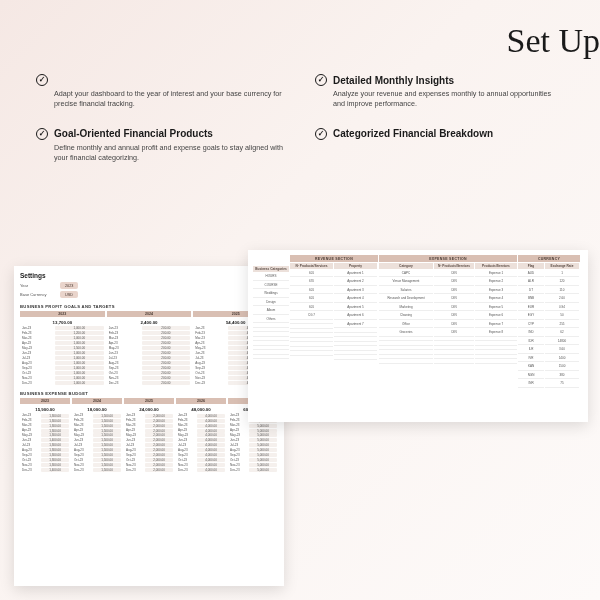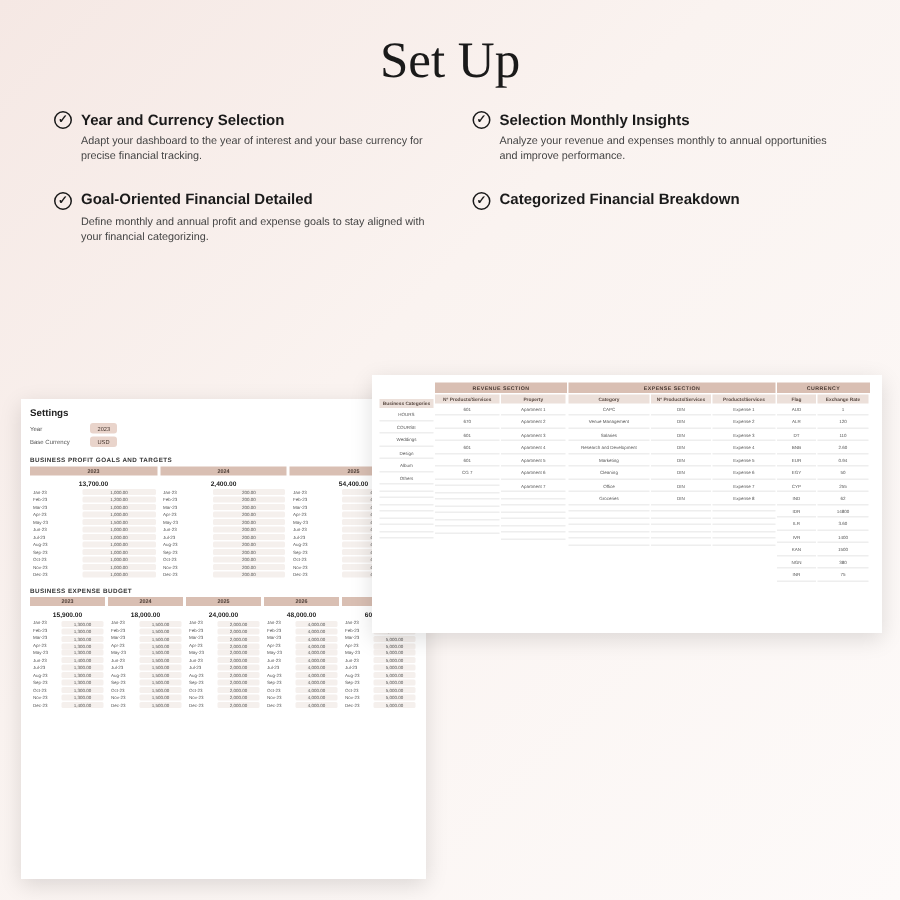--- a/index.html
+++ b/index.html
@@ -7,21 +7,21 @@
     width:600px; height:600px;
     font-family: Georgia, serif;
     background: linear-gradient(135deg, #f5e8e4 0%, #faf3f0 40%, #fdfaf9 100%);
     overflow:hidden;
     position:relative;
   }
   .title {
     font-family: Georgia, 'Times New Roman', serif;
     font-size: 34px;
     font-weight: 400;
-    text-align:center;
+    text-align:right;
     color:#1a1a1a;
     padding-top: 22px;
     padding-bottom: 14px;
   }
   .features {
     display:grid;
     grid-template-columns: 1fr 1fr;
     gap: 18px 30px;
     padding: 0 36px;
     font-family: -apple-system, Arial, sans-serif;
@@ -190,35 +190,34 @@
 </style>
 </head>
 <body>
 
 <div class="title">Set Up</div>
 
 <div class="features">
   <div class="feature">
     <div class="feature-head">
       <span class="check">✓</span>
-      <span>Year and Currency Selection</span>
     </div>
     <div class="feature-desc">Adapt your dashboard to the year of interest and your base currency for precise financial tracking.</div>
   </div>
   <div class="feature">
     <div class="feature-head">
       <span class="check">✓</span>
-      <span>Selection Monthly Insights</span>
+      <span>Detailed Monthly Insights</span>
     </div>
     <div class="feature-desc">Analyze your revenue and expenses monthly to annual opportunities and improve performance.</div>
   </div>
   <div class="feature">
     <div class="feature-head">
       <span class="check">✓</span>
-      <span>Goal-Oriented Financial Detailed</span>
+      <span>Goal-Oriented Financial Products</span>
     </div>
     <div class="feature-desc">Define monthly and annual profit and expense goals to stay aligned with your financial categorizing.</div>
   </div>
   <div class="feature">
     <div class="feature-head">
       <span class="check">✓</span>
       <span>Categorized Financial Breakdown</span>
     </div>
   </div>
 </div>

